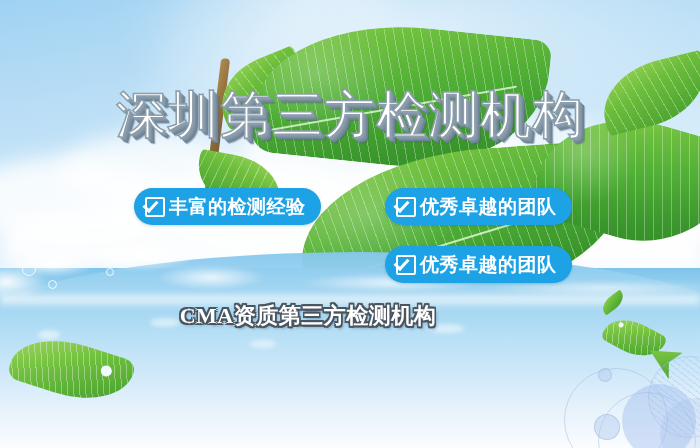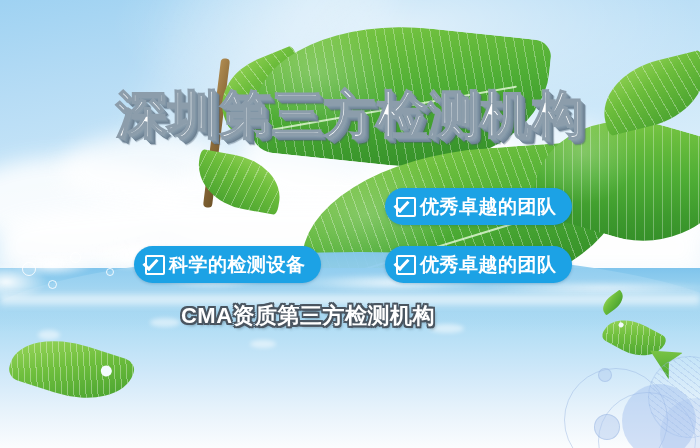--- a/index.html
+++ b/index.html
@@ -116,21 +116,21 @@
   .fish-tail{
     position:absolute;
     background:linear-gradient(150deg,#8ccf4d 0%,#4ca830 100%);
     clip-path:polygon(0% 45%, 100% 0%, 74% 50%, 100% 100%);
   }
 
   
   .title-wrap{ position:absolute; left:0; top:86px; width:700px; text-align:center; }
   .title{
     display:inline-block;
-    font-size:51px; line-height:58px; font-weight:bold;
+    font-size:51px; line-height:58px; font-weight:normal;
     letter-spacing:1px;
     color:#ffffff;
     -webkit-text-stroke:1.5px #8c9dab;
     text-shadow:
       1px 1px 0 #8fa0ae, 2px 2px 0 #869aa9, 3px 3px 0 #7d92a3,
       4px 4px 0 #75899b, 5px 5px 0 #6d8293, 6px 6px 1px rgba(70,90,110,.45);
   }
 
   
   .badge{
@@ -151,21 +151,21 @@
     width:11px; height:6px;
     border-left:3px solid #fff; border-bottom:3px solid #fff;
     transform:rotate(-47deg); transform-origin:left bottom;
   }
   .badge-label{
     color:#ffffff; font-size:19px; font-weight:bold; letter-spacing:.5px;
     white-space:nowrap; line-height:1;
   }
 
   
-  .subtitle-wrap{ position:absolute; left:0; top:301px; width:616px; text-align:center; }
+  .subtitle-wrap{ position:absolute; left:0; top:301px; width:616px; text-align:center;font-family:Liberation Serif, serif; }
   .subtitle{
     display:inline-block;
     font-size:22px; font-weight:bold; letter-spacing:.5px;
     color:#ffffff;
     text-shadow:
       -1.6px -1.6px 0 #4a5560, 1.6px -1.6px 0 #4a5560,
       -1.6px 1.6px 0 #4a5560, 1.6px 1.6px 0 #4a5560,
       0 -1.6px 0 #4a5560, 0 1.6px 0 #4a5560,
       -1.6px 0 0 #4a5560, 1.6px 0 0 #4a5560,
       2px 3px 3px rgba(30,40,50,.35);
@@ -254,30 +254,30 @@
   <div class="deco deco-hatch" style="left:648px; top:356px; width:82px;  height:82px;"></div>
   <div class="deco deco-fill-soft" style="left:660px; top:398px; width:72px;  height:72px;"></div>
   <div class="deco deco-fill" style="left:622px; top:384px; width:74px;  height:74px;"></div>
   <div class="deco deco-line" style="left:594px; top:414px; width:26px;  height:26px; background:rgba(175,200,238,.45);"></div>
   <div class="deco deco-line" style="left:598px; top:368px; width:14px;  height:14px; background:rgba(175,200,238,.4);"></div>
 
   <div class="title-wrap">
     <span class="title">深圳第三方检测机构</span>
   </div>
 
+  <div class="badge" style="left:134px; top:188px;">
+    <span class="chk"></span>
+    <span class="badge-label">丰富的检测经验</span>
+  </div>
 
   <div class="badge" style="left:385px; top:188px;justify-content:space-between;">
     <span class="chk"></span>
     <span class="badge-label">优秀卓越的团队</span>
   </div>
 
-  <div class="badge" style="left:134px; top:246px;">
-    <span class="chk"></span>
-    <span class="badge-label">科学的检测设备</span>
-  </div>
 
   <div class="badge" style="left:385px; top:246px;">
     <span class="chk"></span>
     <span class="badge-label">优秀卓越的团队</span>
   </div>
 
   <div class="subtitle-wrap">
     <span class="subtitle">CMA资质第三方检测机构</span>
   </div>
 

